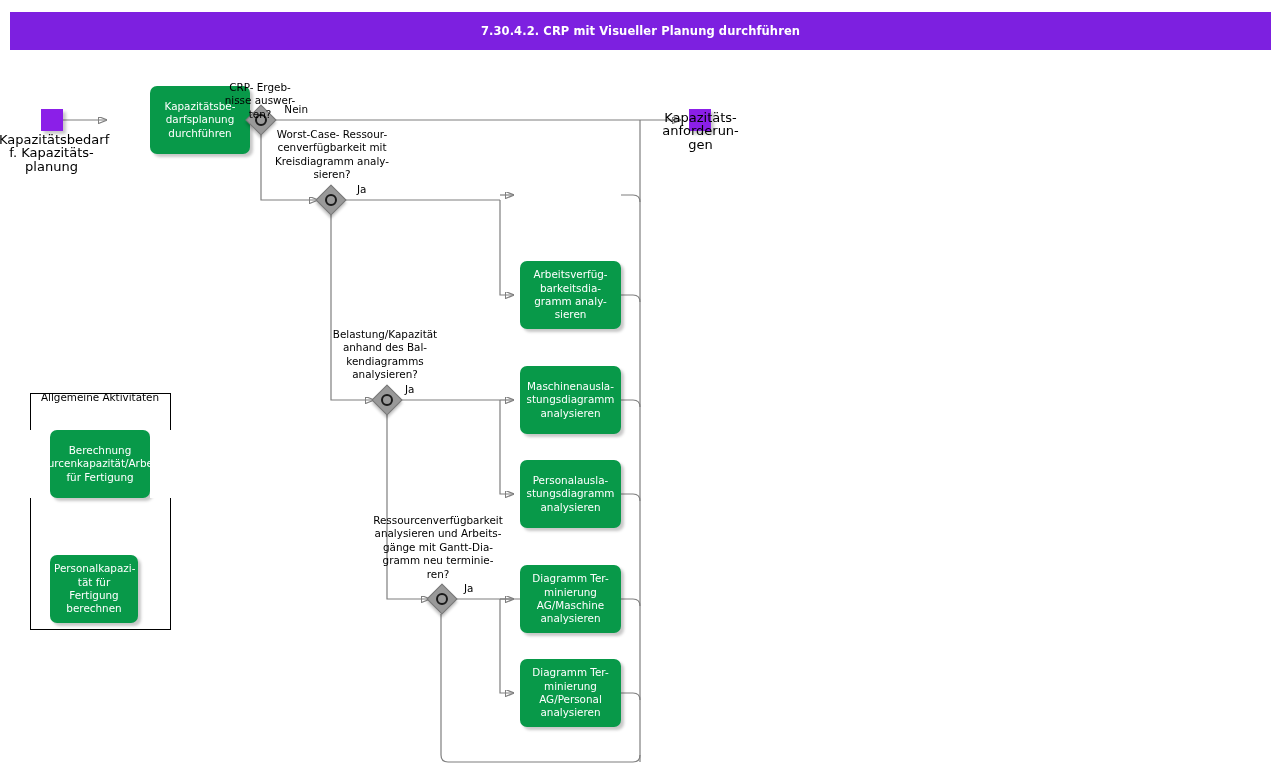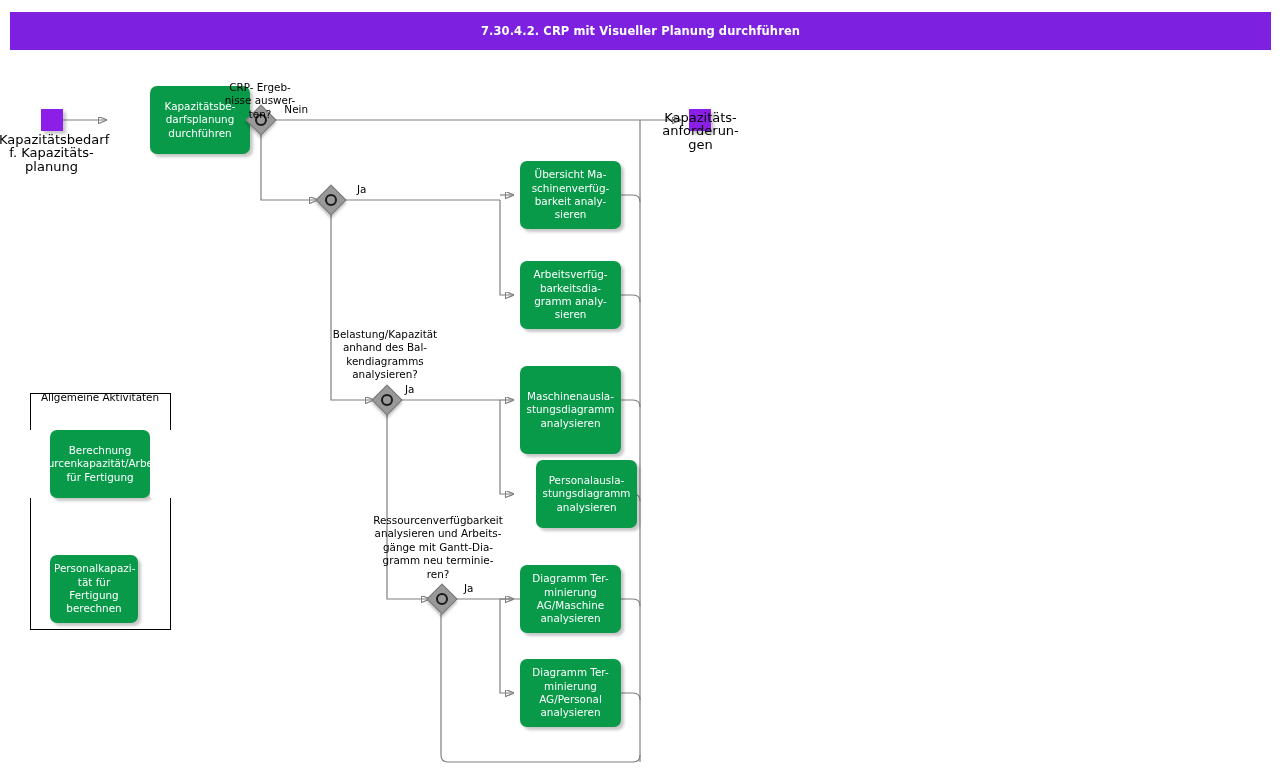--- a/index.html
+++ b/index.html
@@ -205,41 +205,35 @@
   <div class="evlabel" style="left:653px; top:111px; width:95px;">Kapazitäts-
 anforderun-
 gen</div>
 
   <div class="task" style="left:110px; top:86px; width:100px; height:68px;margin-left:40px;">
     <span class="tx">Kapazitätsbe-
 darfsplanung
 durchführen</span>
   </div>
 
-  <div class="task" style="left:520px; top:161px; width:101px; height:68px;">
-    <span class="tx">Übersicht   Ma-
-schinenverfüg-
-barkeit   analy-
-sieren</span>
-  </div>
 
   <div class="task" style="left:520px; top:261px; width:101px; height:68px;justify-content:flex-end;">
     <span class="tx">Arbeitsverfüg-
 barkeitsdia-
 gramm   analy-
 sieren</span>
   </div>
 
-  <div class="task" style="left:520px; top:366px; width:101px; height:88px;">
+  <div class="task" style="left:520px; top:366px; width:101px; height:68px;">
     <span class="tx">Maschinenausla-
 stungsdiagramm
 analysieren</span>
   </div>
 
-  <div class="task" style="left:536px; top:460px; width:101px; height:68px;">
+  <div class="task" style="left:520px; top:460px; width:101px; height:68px;">
     <span class="tx">Personalausla-
 stungsdiagramm
 analysieren</span>
   </div>
 
   <div class="task" style="left:520px; top:565px; width:101px; height:68px;">
     <span class="tx">Diagramm Ter-
 minierung
 AG/Maschine
 analysieren</span>
@@ -258,20 +252,24 @@
   </div>
   <div class="lbl just" style="left:207px; top:81px; width:106px;">CRP- Ergeb-
 nisse auswer-
 ten?</div>
   <div class="lbl" style="left:272px; top:103px; width:36px; text-align:right;">Nein</div>
 
   <div class="gw" style="left:316px; top:185px;">
     <div class="dia"></div>
     <div class="ring"></div>
   </div>
+  <div class="lbl just" style="left:258px; top:128px; width:148px;">Worst-Case-   Ressour-
+cenverfügbarkeit    mit
+Kreisdiagramm    analy-
+sieren?</div>
   <div class="lbl" style="left:357px; top:183px; width:30px; text-align:left;">Ja</div>
 
   <div class="gw" style="left:372px; top:385px;">
     <div class="dia"></div>
     <div class="ring"></div>
   </div>
   <div class="lbl just" style="left:324px; top:328px; width:122px;">Belastung/Kapazität
 anhand    des    Bal-
 kendiagramms
 analysieren?</div>

